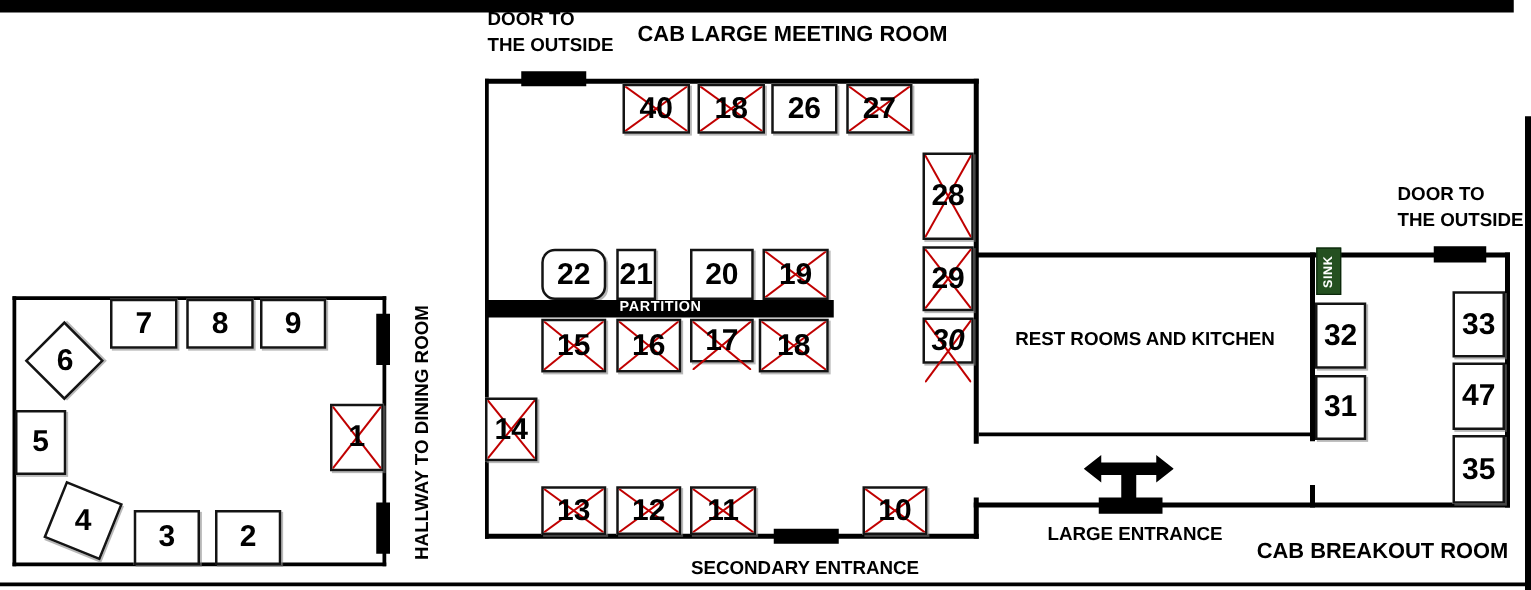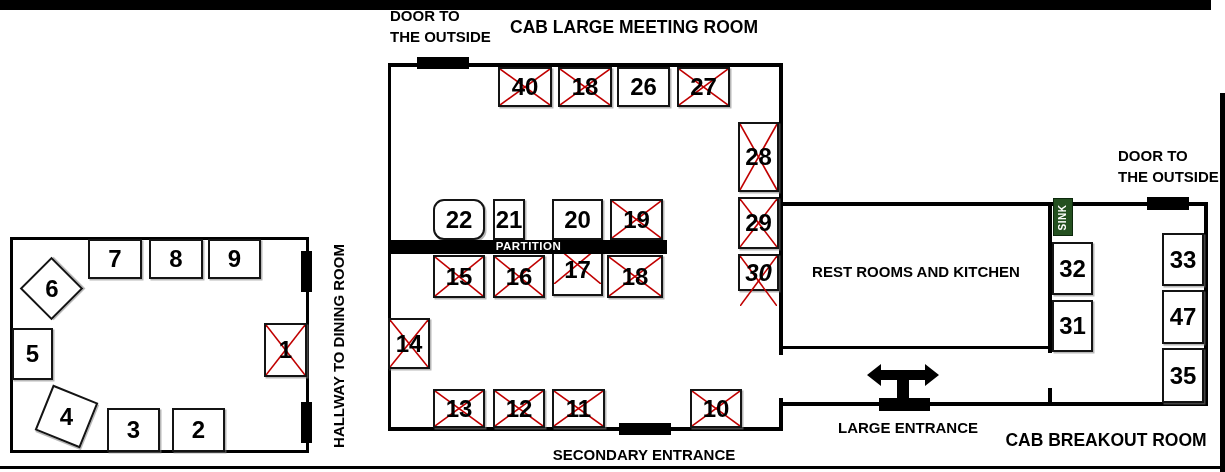--- a/index.html
+++ b/index.html
@@ -157,21 +157,21 @@
       </svg>
       <span class="num">15</span>
     </div>
     <div class="box" style="left: 493px; top: 255px; width: 52px; height: 43px;">
       <svg width="48" height="39" viewBox="0 0 48 39">
         <line x1="0" y1="0" x2="48" y2="39" stroke="#C00000" stroke-width="1.6"></line>
         <line x1="48" y1="0" x2="0" y2="39" stroke="#C00000" stroke-width="1.6"></line>
       </svg>
       <span class="num">16</span>
     </div>
-    <div class="box" style="left: 552px; top: 243px; width: 51px; height: 53px;">
+    <div class="box" style="left: 552px; top: 255px; width: 51px; height: 35px;">
       <svg width="47" height="39" viewBox="0 0 47 39">
         <line x1="0" y1="0" x2="47" y2="39" stroke="#C00000" stroke-width="1.6"></line>
         <line x1="47" y1="0" x2="0" y2="39" stroke="#C00000" stroke-width="1.6"></line>
       </svg>
       <span class="num">17</span>
     </div>
     <div class="box" style="left: 607px; top: 255px; width: 56px; height: 43px;">
       <svg width="52" height="39" viewBox="0 0 52 39">
         <line x1="0" y1="0" x2="52" y2="39" stroke="#C00000" stroke-width="1.6"></line>
         <line x1="52" y1="0" x2="0" y2="39" stroke="#C00000" stroke-width="1.6"></line>

